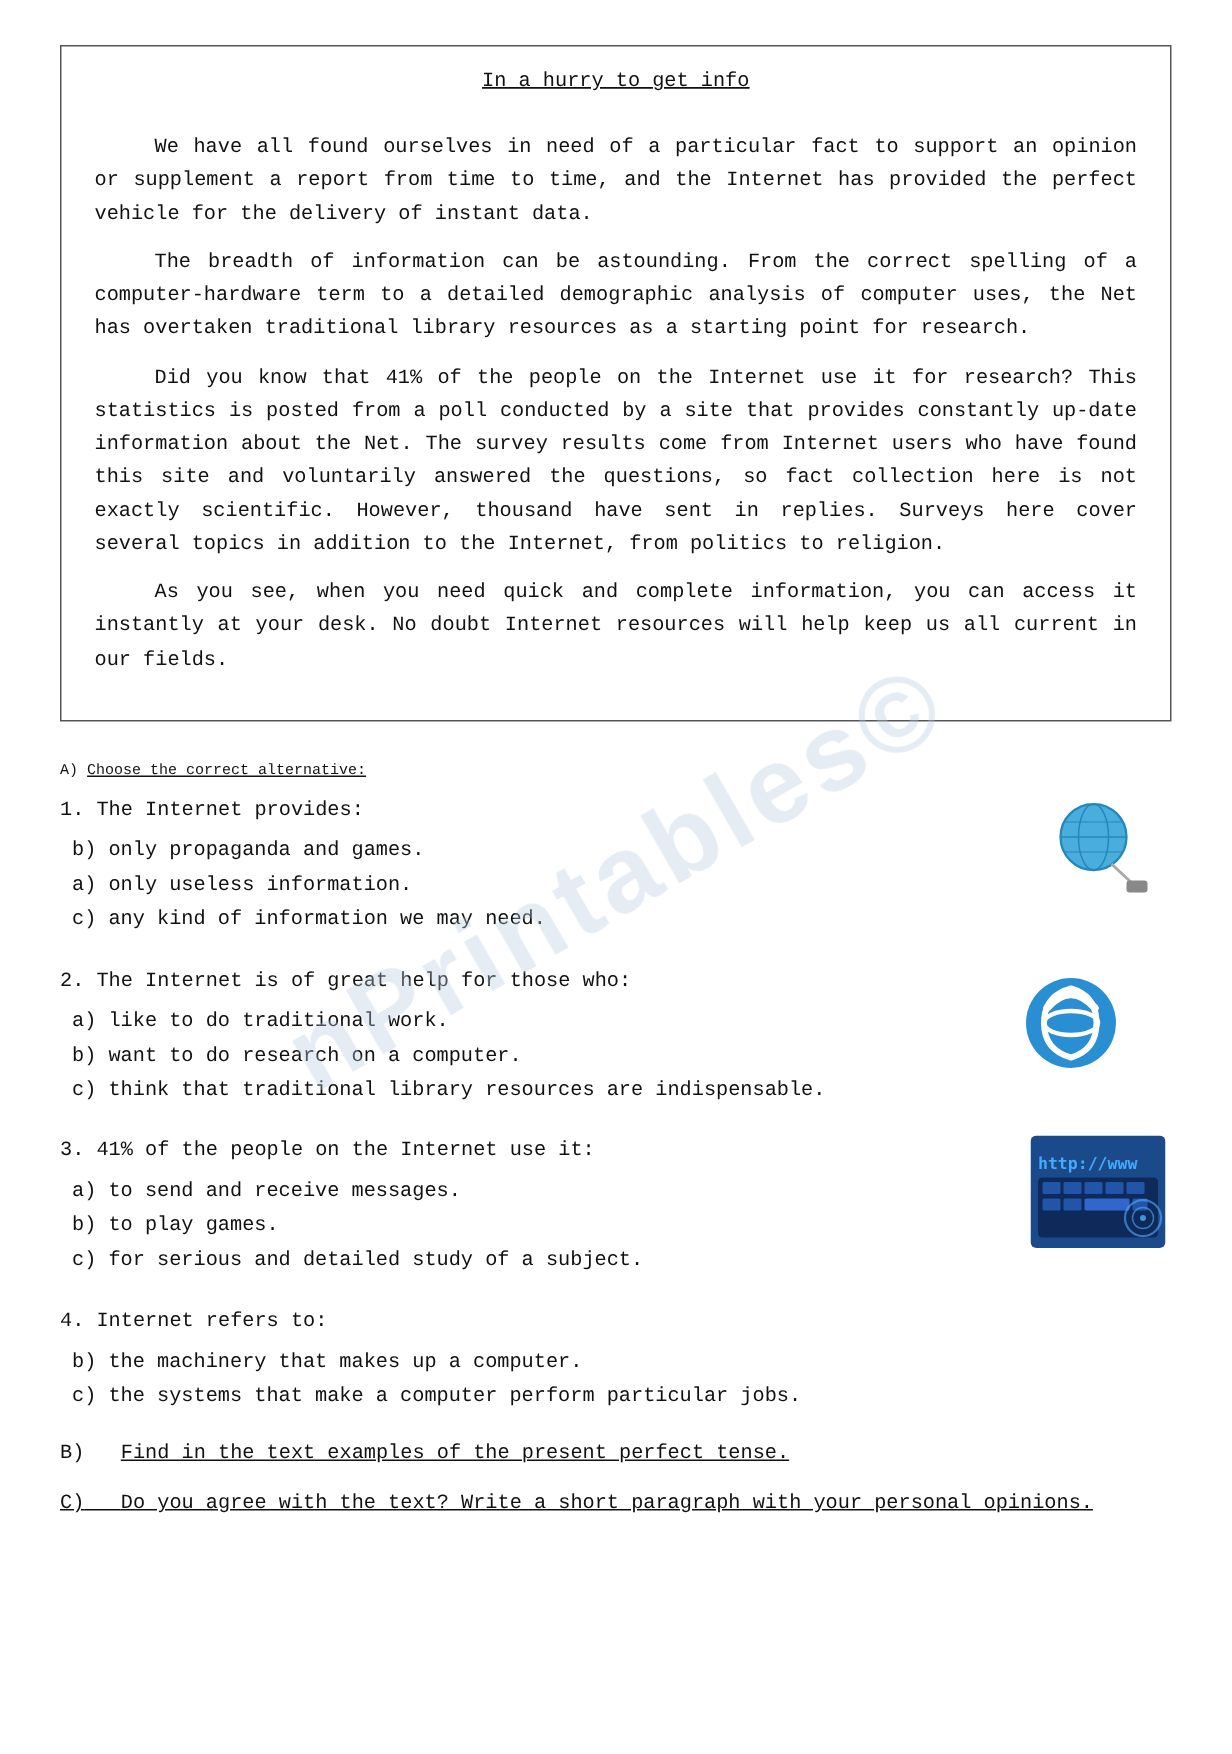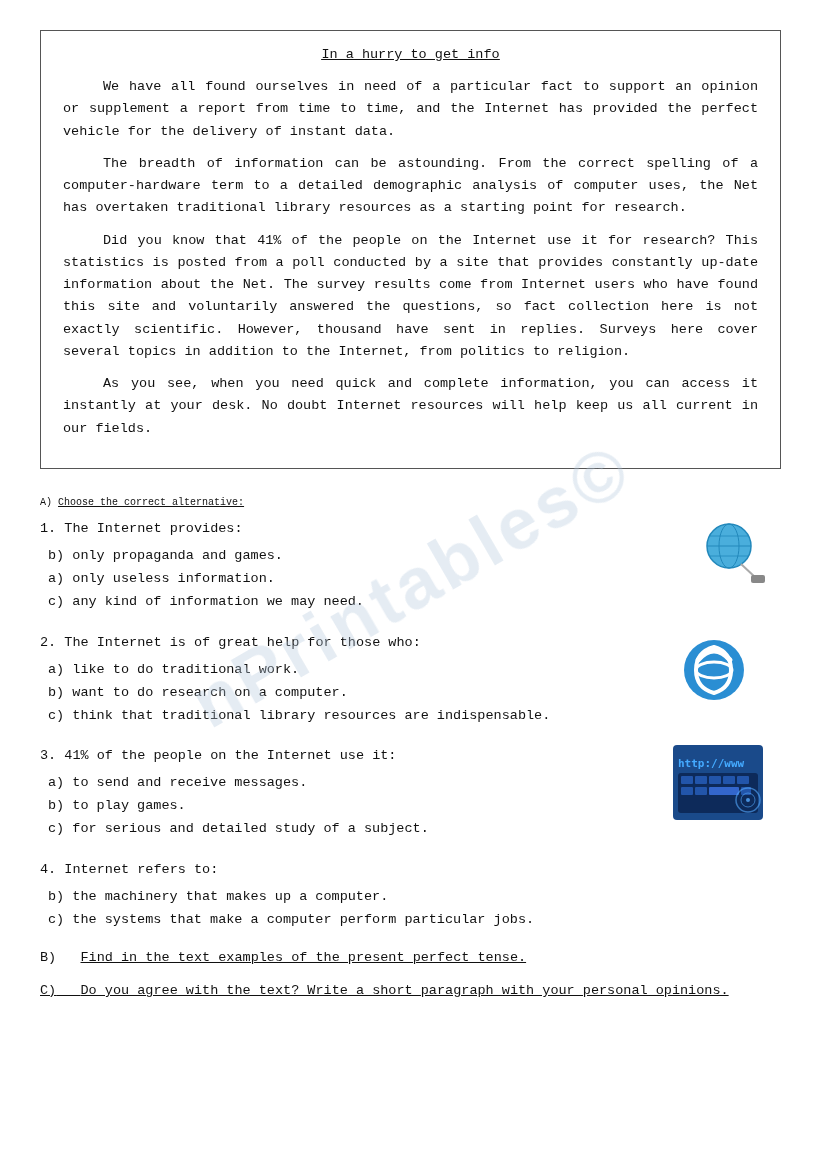--- a/index.html
+++ b/index.html
@@ -15,21 +15,21 @@
 
     .reading-box {
       border: 1.5px solid #555;
       padding: 16px 22px 18px 22px;
       margin-bottom: 28px;
     }
 
     .reading-title {
       text-align: center;
       text-decoration: underline;
-      margin-bottom: 14px;
+      margin-bottom: 26px;
       font-size: 13.5px;
     }
 
     .reading-body p {
       text-align: justify;
       margin-bottom: 10px;
       line-height: 1.65;
     }
 
     .reading-body p.indent {
@@ -87,21 +87,21 @@
     }
 
     .img-ie {
       position: absolute;
       right: 30px;
       top: 0;
     }
 
     .img-http {
       position: absolute;
-      right: 18px;
+      right: 4px;
       top: 0;
     }
 
     .q-container {
       position: relative;
       margin-bottom: 18px;
     }
 
     .section-b {
       margin-bottom: 18px;

